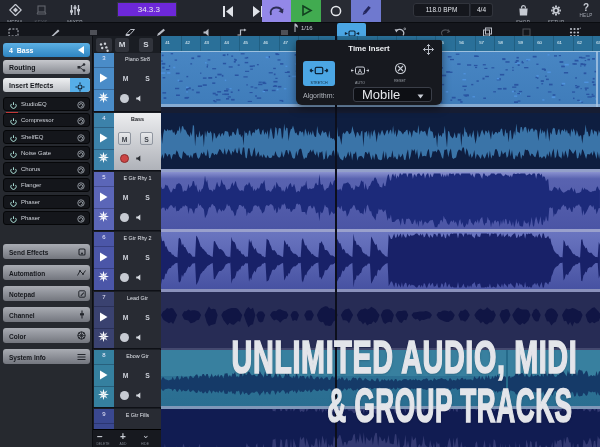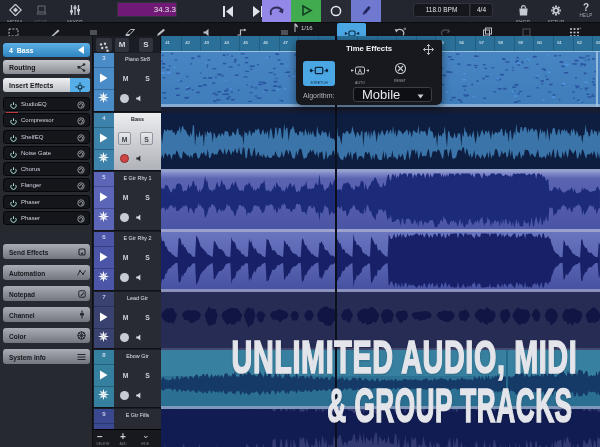--- a/index.html
+++ b/index.html
@@ -2,22 +2,22 @@
 <html><head><meta charset="utf-8"><style>
 *{margin:0;padding:0;box-sizing:border-box}
 html,body{width:600px;height:447px;overflow:hidden;background:#10121a;
  font-family:"Liberation Sans",sans-serif;-webkit-font-smoothing:antialiased}
 #page{position:relative;width:600px;height:447px}
 
 #tb1{position:absolute;left:0;top:0;width:600px;height:22px;background:#23262e}
 .tico{position:absolute;top:2px;width:30px;text-align:center;color:#c6cad2}
 .tico .lbl{font-size:4.6px;color:#a2a7b0;letter-spacing:.2px;margin-top:0px;display:block}
 .tico.dim{opacity:.38}
-#timebox{position:absolute;left:117px;top:2px;width:60px;height:15px;background:#701a75;
- border-radius:0;border:1px solid #31343c;color:#e8eaee;font-size:8px;line-height:13px;text-align:right;padding-right:0}
+#timebox{position:absolute;left:117px;top:2px;width:60px;height:15px;background:#6d28d9;
+ border-radius:0;border:1px solid #31343c;color:#e8eaee;font-size:8px;line-height:13px;text-align:right;padding-right:16px}
 .tbtn{position:absolute;top:0;height:22px;width:29px;text-align:center}
 #bpmbox{position:absolute;left:413px;top:3px;width:57px;height:14px;background:#15171d;border-radius:3px 0 0 3px;
  border:1px solid #31343c;color:#dfe2e8;font-size:6.5px;line-height:12px;text-align:center}
 #sigbox{position:absolute;left:471px;top:3px;width:22px;height:14px;background:#15171d;border-radius:0 3px 3px 0;
  border:1px solid #31343c;border-left:none;color:#dfe2e8;font-size:6.5px;line-height:12px;text-align:center}
 
 #tb2{position:absolute;left:0;top:22px;width:600px;height:14px;background:#14161c;border-top:1px solid #0a0c10}
 .t2{position:absolute;top:23px;width:34px;text-align:center;color:#b9bdc6}
 .t2 .lbl{font-size:4.4px;color:#9aa0aa;display:block;margin-top:.5px}
 .t2.dim{opacity:.35}
@@ -1089,21 +1089,21 @@
           <g fill="#111c52">
             <polygon points="0.0,-0.9 1.3,-2.4 2.6,-3.2 3.9,0.6 5.2,-2.9 6.5,-6.8 7.8,-3.5 9.1,-3.1 10.4,-5.5 11.7,-2.6 13.0,-1.1 14.3,-6.1 15.6,-0.2 16.9,-6.6 18.2,-6.6 19.5,-3.7 20.8,-3.4 22.1,0.5 23.4,-0.4 24.7,-5.8 26.0,-5.4 27.3,-4.5 28.6,-0.2 29.9,-5.5 31.2,-7.9 32.5,-6.9 33.8,-5.1 35.1,-3.1 36.4,-3.0 37.7,-0.5 39.0,0.5 40.3,-8.0 41.6,-2.8 42.9,-2.8 44.2,-3.7 45.5,-8.4 46.8,-7.8 48.1,-5.7 49.4,-6.6 50.7,-4.3 52.0,-5.4 53.3,-6.9 54.6,-5.7 55.9,0.1 57.2,-3.9 58.5,-5.0 59.8,-5.9 61.1,-8.3 62.4,-6.8 63.7,-3.3 65.0,-3.7 66.3,-6.4 67.6,-6.1 68.9,-2.4 70.2,-2.7 71.5,-4.5 72.8,-3.4 74.1,-4.9 75.4,-6.4 76.7,-2.5 78.0,-3.8 79.3,-0.4 80.6,-5.7 81.9,-4.6 83.2,-3.7 84.5,-1.3 85.8,0.8 87.1,-0.5 88.4,-0.5 89.7,-4.6 91.0,-2.9 92.3,-5.1 93.6,-5.6 94.9,-0.2 96.2,0.8 97.5,-3.7 98.8,-1.3 100.1,-4.3 101.4,-1.2 102.7,0.5 104.0,-4.9 105.3,-3.3 106.6,-3.6 107.9,-2.8 109.2,-4.5 110.5,-3.9 111.8,2.2 113.1,2.1 114.4,2.5 115.7,-2.5 117.0,-0.7 118.3,-2.1 119.6,2.3 120.9,1.8 122.2,-3.1 123.5,-1.2 124.8,2.1 126.1,2.3 127.4,-2.3 128.7,-2.5 130.0,2.5 131.3,-3.3 132.6,2.5 133.9,0.8 135.2,-0.7 136.5,-1.9 137.8,-2.3 139.1,3.3 140.4,1.9 141.7,2.6 143.0,3.1 144.3,-0.7 145.6,2.7 146.9,1.0 148.2,-0.6 149.5,-1.1 150.8,0.4 152.1,-0.5 153.4,-0.2 154.7,2.5 156.0,2.5 157.3,-1.9 158.6,2.4 159.9,-1.4 161.2,3.7 162.5,2.2 163.8,0.1 165.1,2.8 166.4,-1.7 167.7,0.6 169.0,-0.9 170.3,0.4 171.6,-0.6 172.9,3.6 174.2,2.3 175.5,3.0 176.8,2.3 178.1,3.8 179.4,3.7 180.7,1.7 182.0,-0.6 183.3,1.1 184.6,1.1 185.9,-0.2 187.2,1.6 188.5,1.7 189.8,1.6 191.1,2.0 192.4,4.0 193.7,4.4 195.0,0.5 196.3,2.5 197.6,0.9 198.9,4.7 200.2,2.5 201.5,0.4 202.8,4.9 204.1,0.0 205.4,3.1 206.7,2.2 208.0,1.6 209.3,1.8 210.6,3.1 211.9,-0.1 213.2,3.2 214.5,4.7 215.8,4.6 217.1,-0.5 218.4,3.4 219.7,2.8 221.0,1.4 222.3,1.8 223.6,2.7 224.9,0.6 226.2,1.3 227.5,3.9 228.8,0.6 230.1,0.5 231.4,0.3 232.7,0.4 234.0,4.2 235.3,4.0 236.6,-0.7 237.9,2.9 239.2,-1.4 240.5,-1.5 241.8,-0.8 243.1,0.1 244.4,3.9 245.7,-0.8 247.0,1.8 248.3,-0.9 249.6,-1.4 250.9,3.7 252.2,1.7 253.5,2.3 254.8,3.0 256.1,-1.8 257.4,-0.2 258.7,0.4 260.0,-0.8 261.3,0.4 262.6,3.7 263.9,0.4 265.2,-0.4 266.5,-0.6 267.8,-1.4 269.1,1.9 270.4,-0.1 271.7,-1.1 273.0,0.9 274.3,-2.5 275.6,1.5 276.9,0.2 278.2,0.8 279.5,-2.4 280.8,-2.1 282.1,-1.4 283.4,-1.1 284.7,-0.5 286.0,-1.4 287.3,1.2 288.6,2.8 289.9,0.4 291.2,-3.3 292.5,2.8 293.8,-0.8 295.1,2.2 296.4,3.0 297.7,-1.7 299.0,-1.6 300.3,1.3 301.6,-1.0 302.9,-0.9 304.2,-0.4 305.5,-2.1 306.8,-2.7 308.1,-2.7 309.4,-1.3 310.7,-3.9 312.0,-4.2 313.3,-2.6 314.6,0.7 315.9,1.5 317.2,-2.3 318.5,-3.1 319.8,-4.6 321.1,-4.3 322.4,-0.3 323.7,1.9 325.0,-2.2 326.3,-1.5 327.6,-2.5 328.9,1.0 330.2,-2.2 331.5,-2.4 332.8,2.3 334.1,1.7 335.4,-1.1 336.7,-2.8 338.0,-4.0 339.3,0.9 340.6,-5.3 341.9,0.5 343.2,-5.5 344.5,0.4 345.8,-3.1 347.1,-4.9 348.4,0.4 349.7,-1.0 351.0,-5.3 352.3,-4.0 353.6,-4.2 354.9,1.4 356.2,-5.0 357.5,-1.3 358.8,0.6 360.1,-4.2 361.4,-1.4 362.7,-4.0 364.0,-4.1 365.3,2.1 366.6,0.5 367.9,-2.5 369.2,1.5 370.5,1.2 371.8,-2.2 373.1,-3.8 374.4,1.2 375.7,1.4 377.0,-3.2 378.3,-0.3 379.6,-0.1 380.9,-1.4 382.2,-4.5 383.5,-2.0 384.8,-0.2 386.1,-0.3 387.4,-3.7 388.7,-2.1 390.0,-1.2 391.3,1.1 392.6,-2.7 393.9,2.1 395.2,0.1 396.5,1.7 397.8,1.6 399.1,2.2 400.4,1.7 401.7,-2.3 403.0,3.0 404.3,0.5 405.6,3.0 406.9,3.0 408.2,1.0 409.5,1.1 410.8,-2.6 412.1,0.9 413.4,-2.6 414.7,-3.1 416.0,0.2 417.3,0.5 418.6,-2.1 419.9,-2.3 421.2,-2.8 422.5,2.2 423.8,1.5 425.1,0.1 426.4,0.4 427.7,1.6 429.0,2.9 430.3,1.3 431.6,-1.6 432.9,1.5 434.2,1.8 435.5,-1.7 436.8,3.5 438.1,2.2 439.4,3.0 439.4,28.3 438.1,30.3 436.8,26.8 435.5,40.5 434.2,31.4 432.9,32.2 431.6,40.2 430.3,32.5 429.0,28.4 427.7,31.8 426.4,35.0 425.1,35.6 423.8,32.0 422.5,30.4 421.2,43.3 419.9,41.9 418.6,41.4 417.3,34.8 416.0,35.4 414.7,44.0 413.4,42.6 412.1,33.7 410.8,42.7 409.5,33.2 408.2,33.4 406.9,28.3 405.6,28.3 404.3,34.8 403.0,28.3 401.7,41.9 400.4,31.5 399.1,30.4 397.8,31.9 396.5,31.6 395.2,35.8 393.9,30.6 392.6,43.1 391.3,33.1 390.0,39.2 388.7,41.4 387.4,45.6 386.1,36.9 384.8,36.4 383.5,41.1 382.2,47.7 380.9,39.6 379.6,36.3 378.3,36.7 377.0,44.2 375.7,32.3 374.4,32.8 373.1,46.0 371.8,41.7 370.5,32.9 369.2,32.0 367.9,42.6 366.6,34.8 365.3,30.5 364.0,46.7 362.7,46.3 361.4,39.6 360.1,46.9 358.8,34.4 357.5,39.4 356.2,49.0 354.9,32.3 353.6,46.8 352.3,46.4 351.0,49.7 349.7,38.7 348.4,34.8 347.1,48.7 345.8,44.0 344.5,35.0 343.2,50.3 341.9,34.7 340.6,49.7 339.3,33.8 338.0,46.3 336.7,43.2 335.4,38.9 334.1,31.7 332.8,30.1 331.5,42.3 330.2,41.6 328.9,33.4 327.6,42.5 326.3,39.9 325.0,41.7 323.7,30.9 322.4,36.9 321.1,47.2 319.8,48.0 318.5,44.0 317.2,42.0 315.9,32.2 314.6,34.2 313.3,42.8 312.0,46.8 310.7,46.0 309.4,39.4 308.1,43.0 306.8,42.9 305.5,41.4 304.2,37.1 302.9,38.5 301.6,38.7 300.3,32.6 299.0,40.1 297.7,40.5 296.4,28.3 295.1,30.2 293.8,38.0 292.5,28.8 291.2,44.5 289.9,35.0 288.6,28.8 287.3,32.8 286.0,39.6 284.7,37.3 283.4,38.9 282.1,39.5 280.8,41.3 279.5,42.2 278.2,33.9 276.9,35.4 275.6,32.2 274.3,42.5 273.0,33.7 271.7,38.9 270.4,36.4 269.1,31.1 267.8,39.6 266.5,37.7 265.2,37.2 263.9,35.1 262.6,26.5 261.3,35.0 260.0,38.1 258.7,34.9 257.4,36.6 256.1,40.7 254.8,28.3 253.5,29.9 252.2,31.5 250.9,26.4 249.6,39.8 248.3,38.4 247.0,31.4 245.7,38.1 244.4,25.7 243.1,35.8 241.8,38.0 240.5,39.9 239.2,39.7 237.9,28.5 236.6,37.8 235.3,25.6 234.0,25.0 232.7,34.9 231.4,35.3 230.1,34.6 228.8,34.5 227.5,25.9 226.2,32.5 224.9,34.5 223.6,29.1 222.3,31.4 221.0,32.3 219.7,28.7 218.4,27.2 217.1,37.3 215.8,24.0 214.5,23.8 213.2,27.7 211.9,36.3 210.6,27.8 209.3,31.4 208.0,31.8 206.7,30.2 205.4,27.9 204.1,36.0 202.8,23.3 201.5,35.1 200.2,29.5 198.9,23.7 197.6,33.6 196.3,29.5 195.0,34.7 193.7,24.7 192.4,25.7 191.1,30.7 189.8,31.8 188.5,31.6 187.2,31.9 185.9,36.6 184.6,33.0 183.3,33.1 182.0,37.6 180.7,31.5 179.4,26.3 178.1,26.2 176.8,30.0 175.5,28.2 174.2,30.0 172.9,26.7 171.6,37.5 170.3,34.9 169.0,38.2 167.7,34.6 166.4,40.3 165.1,28.8 163.8,35.7 162.5,30.3 161.2,26.4 159.9,39.8 158.6,29.7 157.3,40.9 156.0,29.4 154.7,29.6 153.4,36.5 152.1,37.2 150.8,34.9 149.5,38.9 148.2,37.5 146.9,33.4 145.6,28.9 144.3,37.8 143.0,28.0 141.7,29.1 140.4,31.1 139.1,27.3 137.8,42.0 136.5,41.0 135.2,37.9 133.9,34.0 132.6,29.5 131.3,44.6 130.0,29.6 128.7,42.4 127.4,41.9 126.1,29.9 124.8,30.6 123.5,39.2 122.2,44.0 120.9,31.3 119.6,30.0 118.3,41.4 117.0,37.8 115.7,42.5 114.4,29.6 113.1,30.4 111.8,30.4 110.5,46.1 109.2,47.8 107.9,43.3 106.6,45.3 105.3,44.5 104.0,48.7 102.7,34.7 101.4,39.2 100.1,47.3 98.8,39.3 97.5,45.6 96.2,34.0 94.9,36.5 93.6,50.6 92.3,49.3 91.0,43.6 89.7,48.0 88.4,37.3 87.1,37.2 85.8,33.9 84.5,39.5 83.2,45.6 81.9,47.9 80.6,50.7 79.3,37.1 78.0,45.9 76.7,42.5 75.4,52.7 74.1,48.7 72.8,44.8 71.5,47.8 70.2,43.0 68.9,42.3 67.6,51.9 66.3,52.8 65.0,45.7 63.7,44.5 62.4,53.6 61.1,57.5 59.8,51.3 58.5,49.1 57.2,46.0 55.9,35.7 54.6,50.7 53.3,53.8 52.0,50.2 50.7,47.1 49.4,53.2 48.1,50.9 46.8,56.2 45.5,57.7 44.2,45.6 42.9,43.3 41.6,43.4 40.3,56.9 39.0,34.8 37.7,37.4 36.4,43.7 35.1,44.1 33.8,49.3 32.5,54.0 31.2,56.7 29.9,50.3 28.6,36.5 27.3,47.8 26.0,50.2 24.7,51.1 23.4,37.1 22.1,34.6 20.8,44.9 19.5,45.5 18.2,53.1 16.9,53.1 15.6,36.6 14.3,51.8 13.0,38.9 11.7,42.8 10.4,50.4 9.1,44.2 7.8,45.1 6.5,53.8 5.2,43.5 3.9,34.5 2.6,44.4 1.3,42.3 0.0,38.3"></polygon>
           </g>
         </svg>
       </div>
 <div id="playhead"></div>
     </div>
     <div class="bigtx" style="right:23px;top:330px;font-size:46px;transform:scaleX(0.625);transform-origin:right top;letter-spacing:1px">UNLIMITED AUDIO, MIDI</div>
     <div class="bigtx" style="right:27px;top:377px;font-size:49px;transform:scaleX(0.534);transform-origin:right top;letter-spacing:1px">&amp; GROUP TRACKS</div>
     <div id="pop">
-<div style="position:absolute;left:0;top:4px;width:146px;text-align:center;color:#f0f2f5;font-size:7.8px;font-weight:bold">Time Effects</div>
+<div style="position:absolute;left:0;top:4px;width:146px;text-align:center;color:#f0f2f5;font-size:7.8px;font-weight:bold">Time Insert</div>
 <svg width="11" height="11" viewBox="0 0 11 11" style="position:absolute;right:8px;top:4px">
         <g stroke="#b9bdc6" stroke-width="1">
           <line x1="5.5" y1="0.5" x2="5.5" y2="10.5"></line>
           <line x1="0.5" y1="5.5" x2="10.5" y2="5.5"></line>
           <path d="M5.5 0.5 L3.8 2.2 M5.5 0.5 L7.2 2.2 M5.5 10.5 L3.8 8.8 M5.5 10.5 L7.2 8.8 M0.5 5.5 L2.2 3.8 M0.5 5.5 L2.2 7.2 M10.5 5.5 L8.8 3.8 M10.5 5.5 L8.8 7.2" fill="none"></path>
         </g>
       </svg>
 <div style="position:absolute;left:7px;top:21px;width:32px;height:25px;background:#4ba6e4;border-radius:3px">
  <svg width="20" height="9" viewBox="0 0 16 7" style="margin:3px 0 0 6px">
           <g stroke="#0e2438" stroke-width="1" fill="none">

